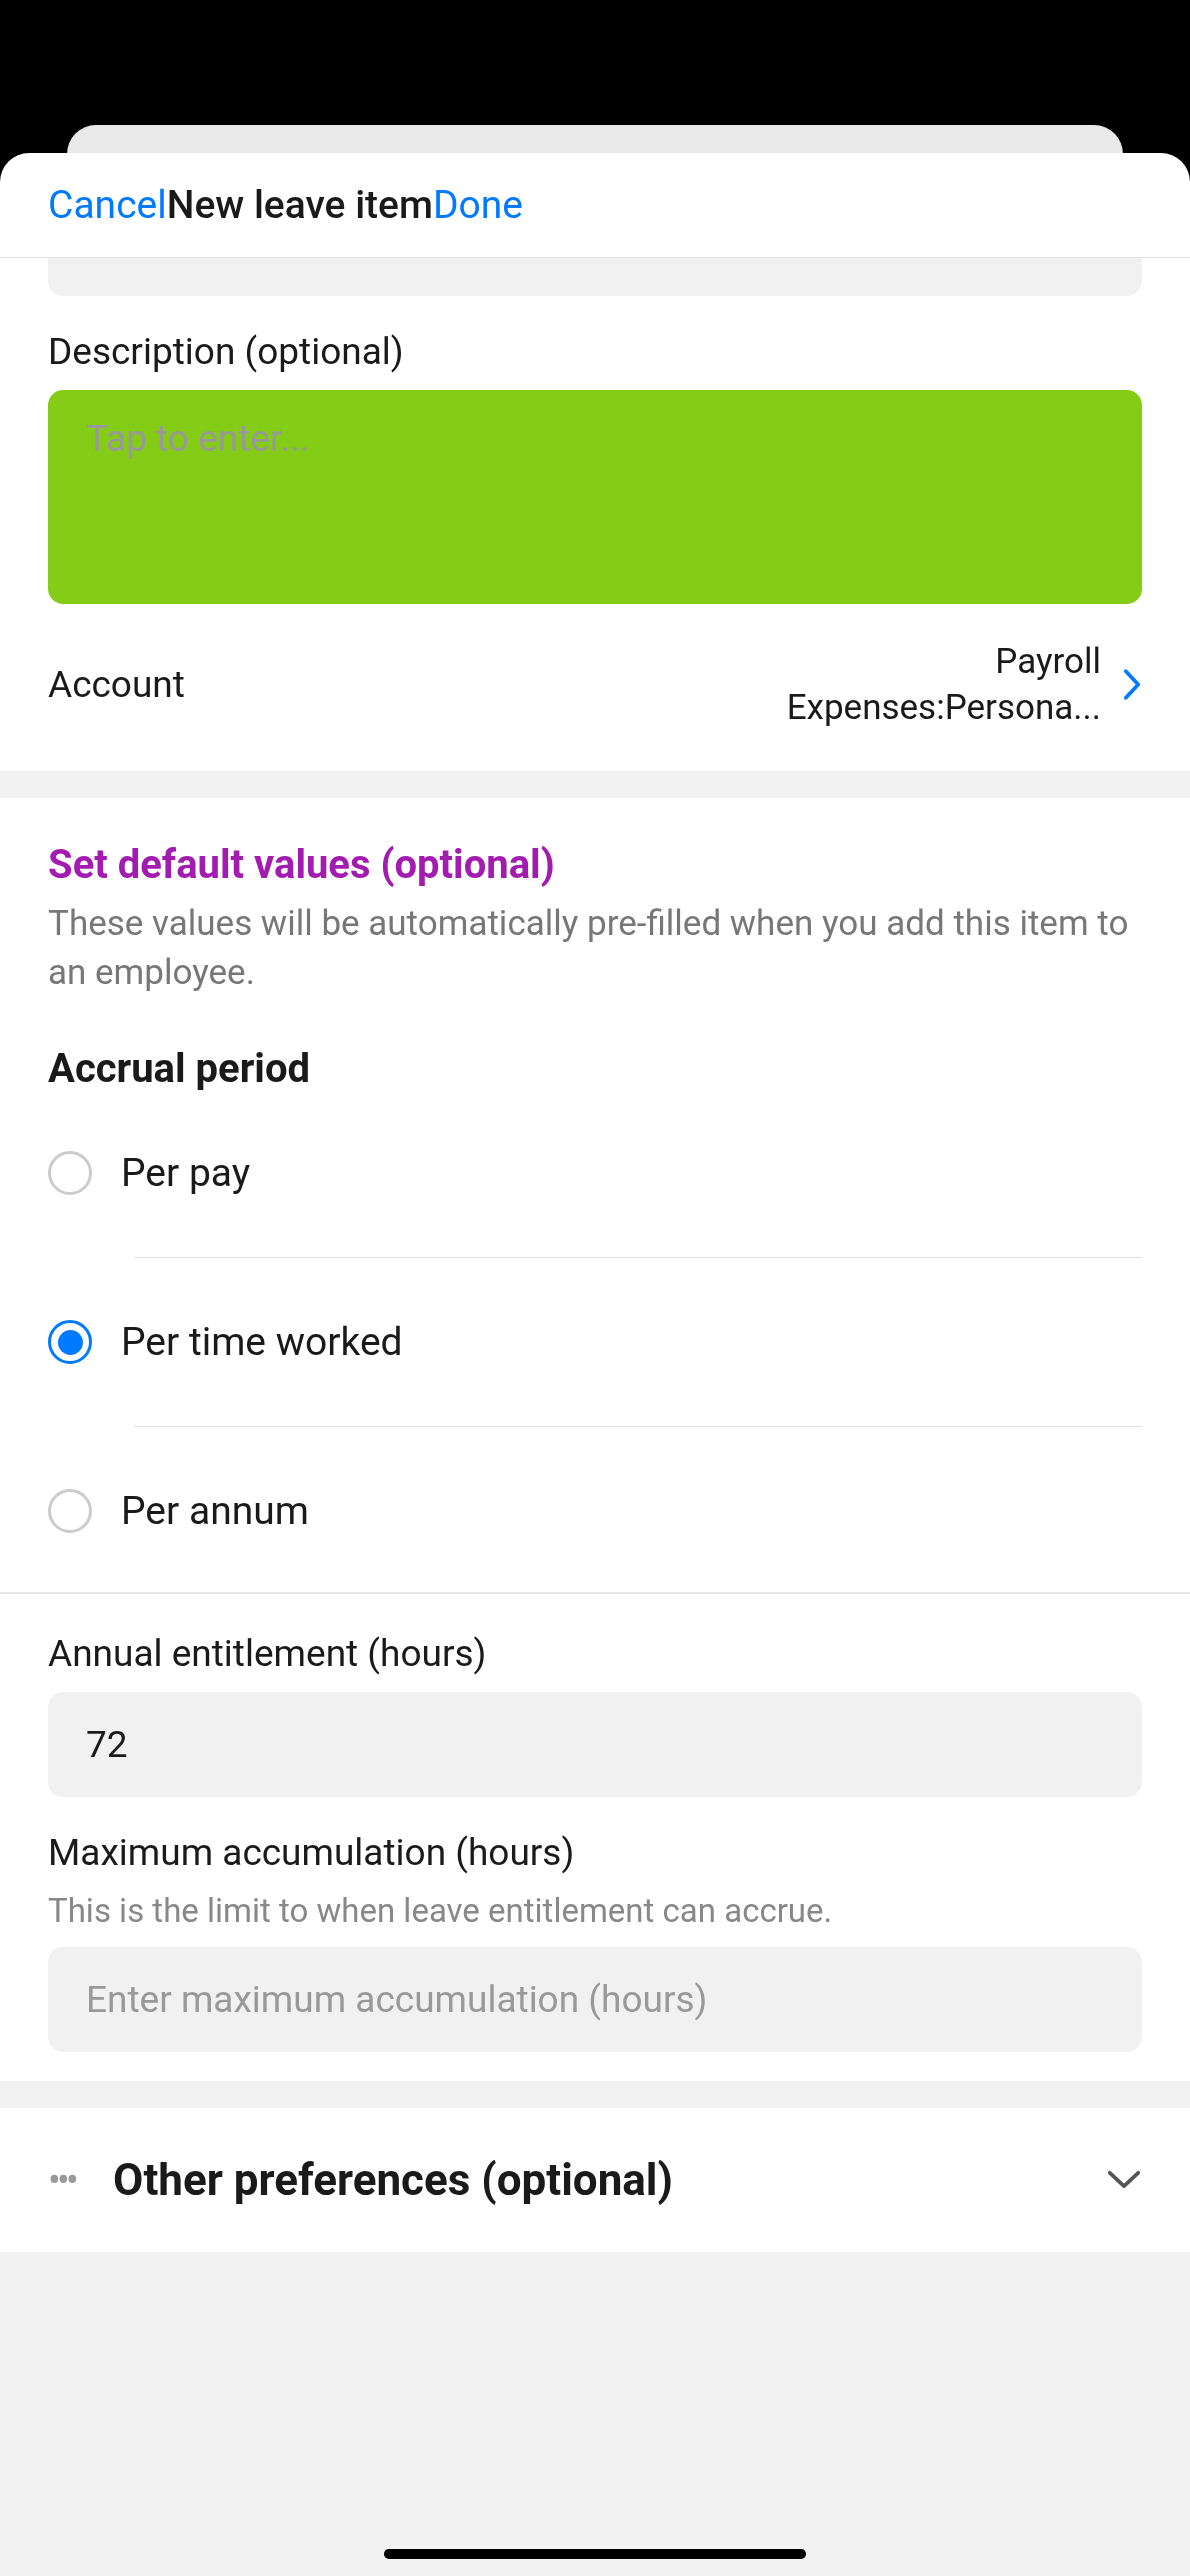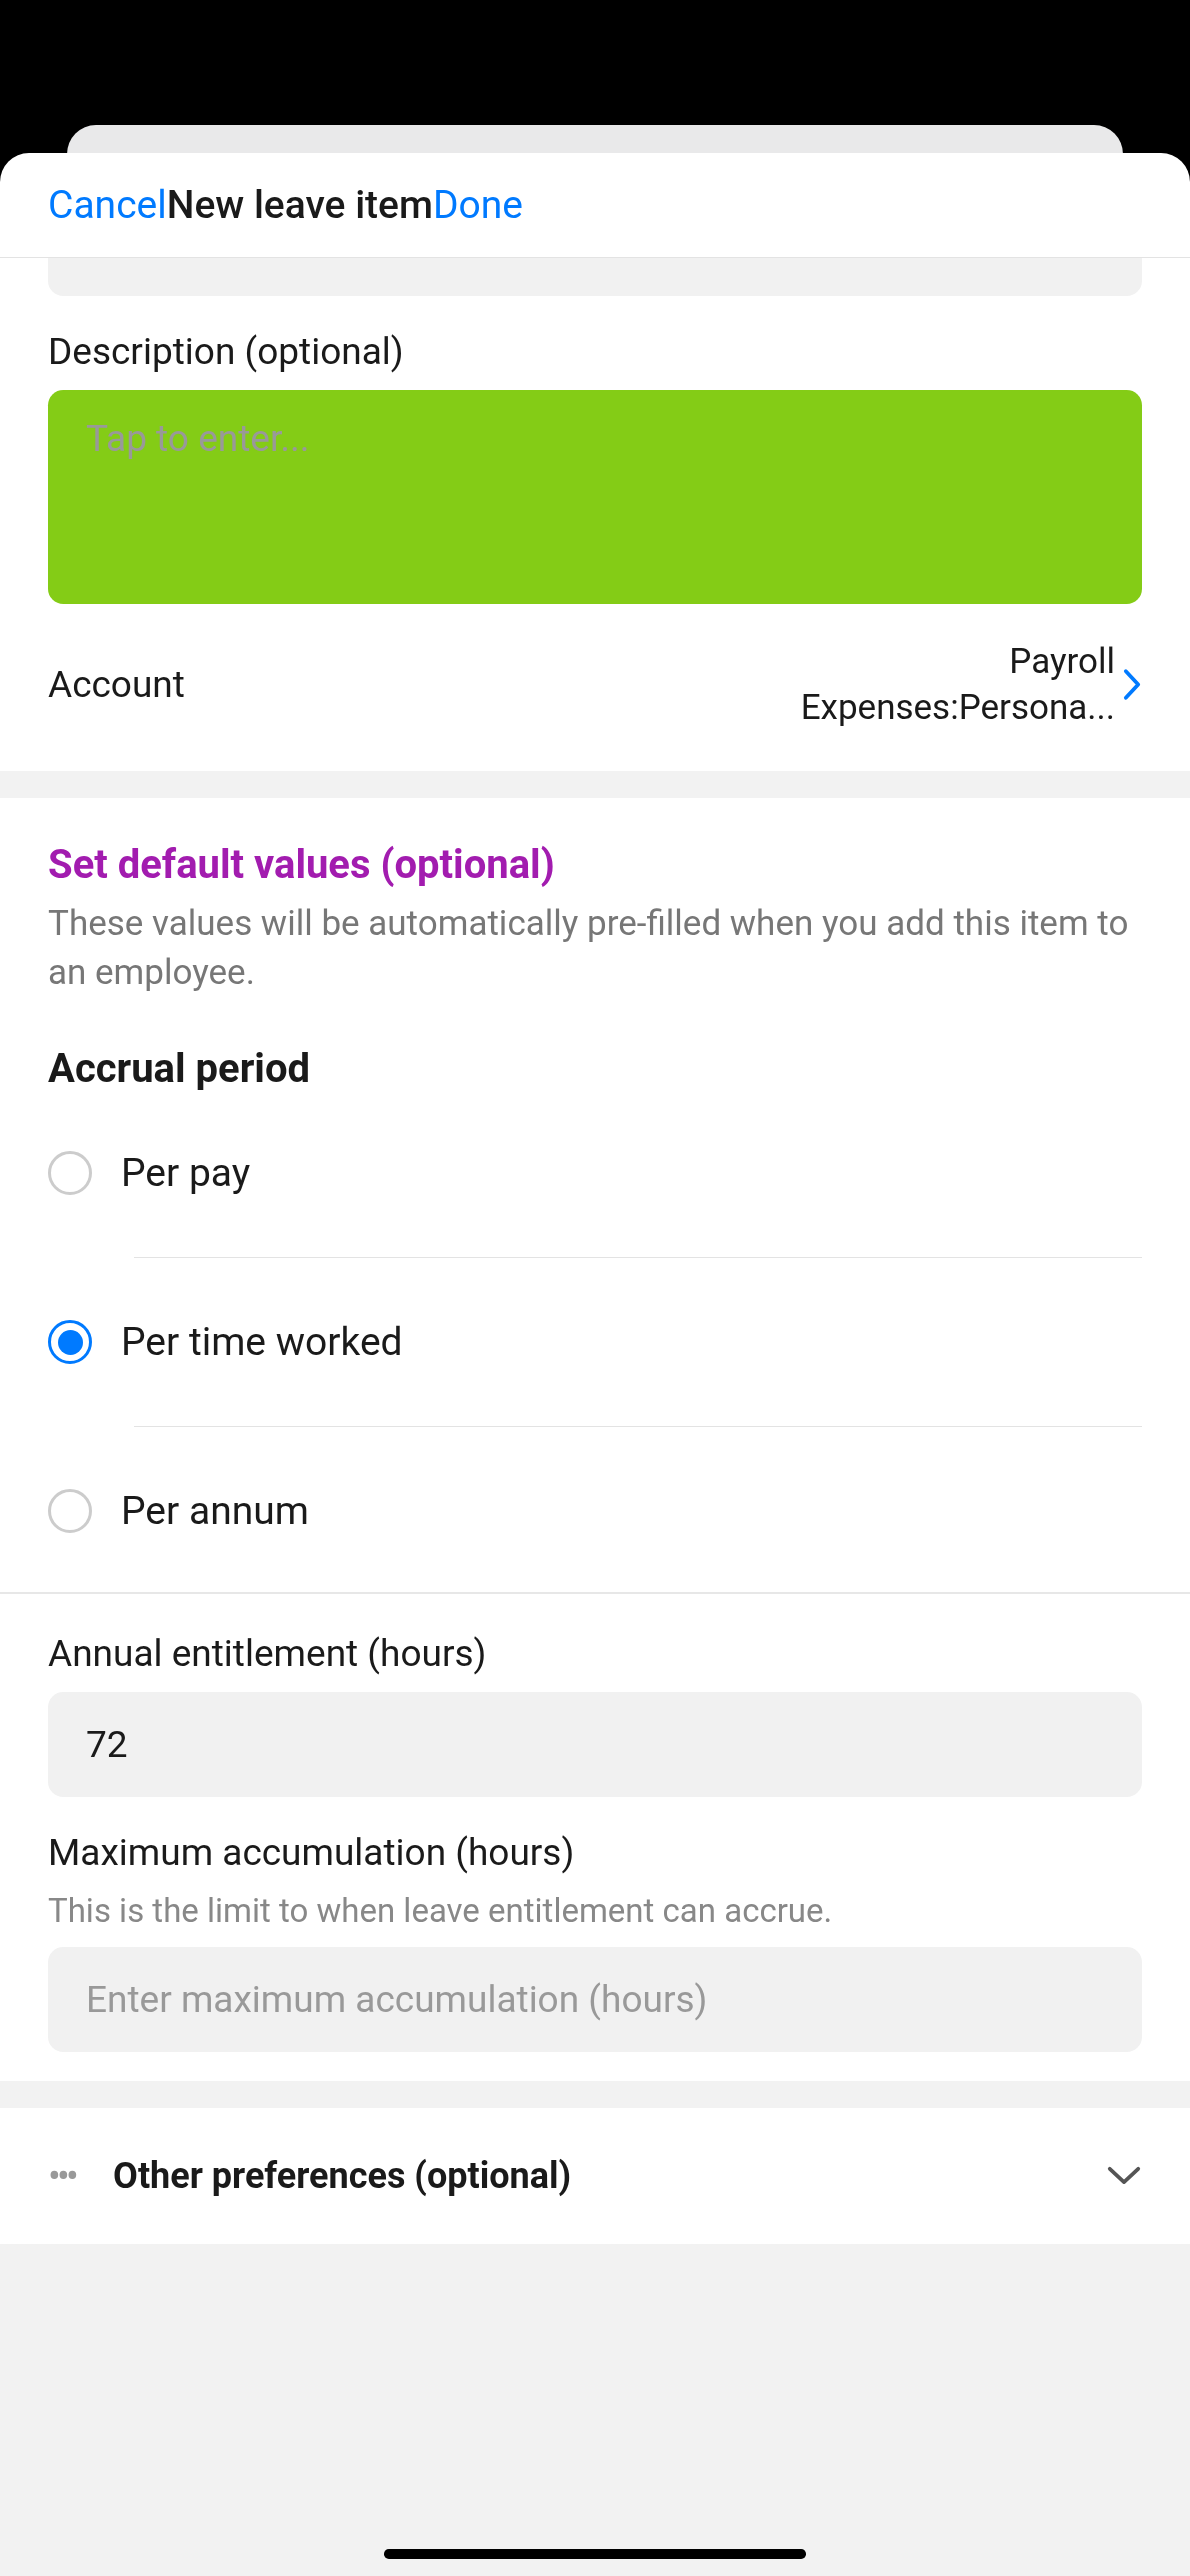--- a/index.html
+++ b/index.html
@@ -128,21 +128,21 @@
     }
     
     .account-label {
       font-size: 37px;
       color: #1a1a1a;
     }
     
     .account-right {
       display: flex;
       align-items: center;
-      gap: 8px;
+      gap: 22px;
     }
     
     .account-value {
       font-size: 35px;
       color: #1a1a1a;
       text-align: right;
       max-width: 403px;
       line-height: 1.3;
     }
     
@@ -257,21 +257,21 @@
       gap: 38px;
     }
     
     .dots-icon {
       color: #999;
       font-size: 38px;
       letter-spacing: -3.8px;
     }
     
     .prefs-label {
-      font-size: 36px;
+      font-size: 44px;
       font-weight: 700;
       color: #1a1a1a;
     }
     
     .chevron-down {
       color: #555;
       display: flex;
       align-items: center;
     }
     

